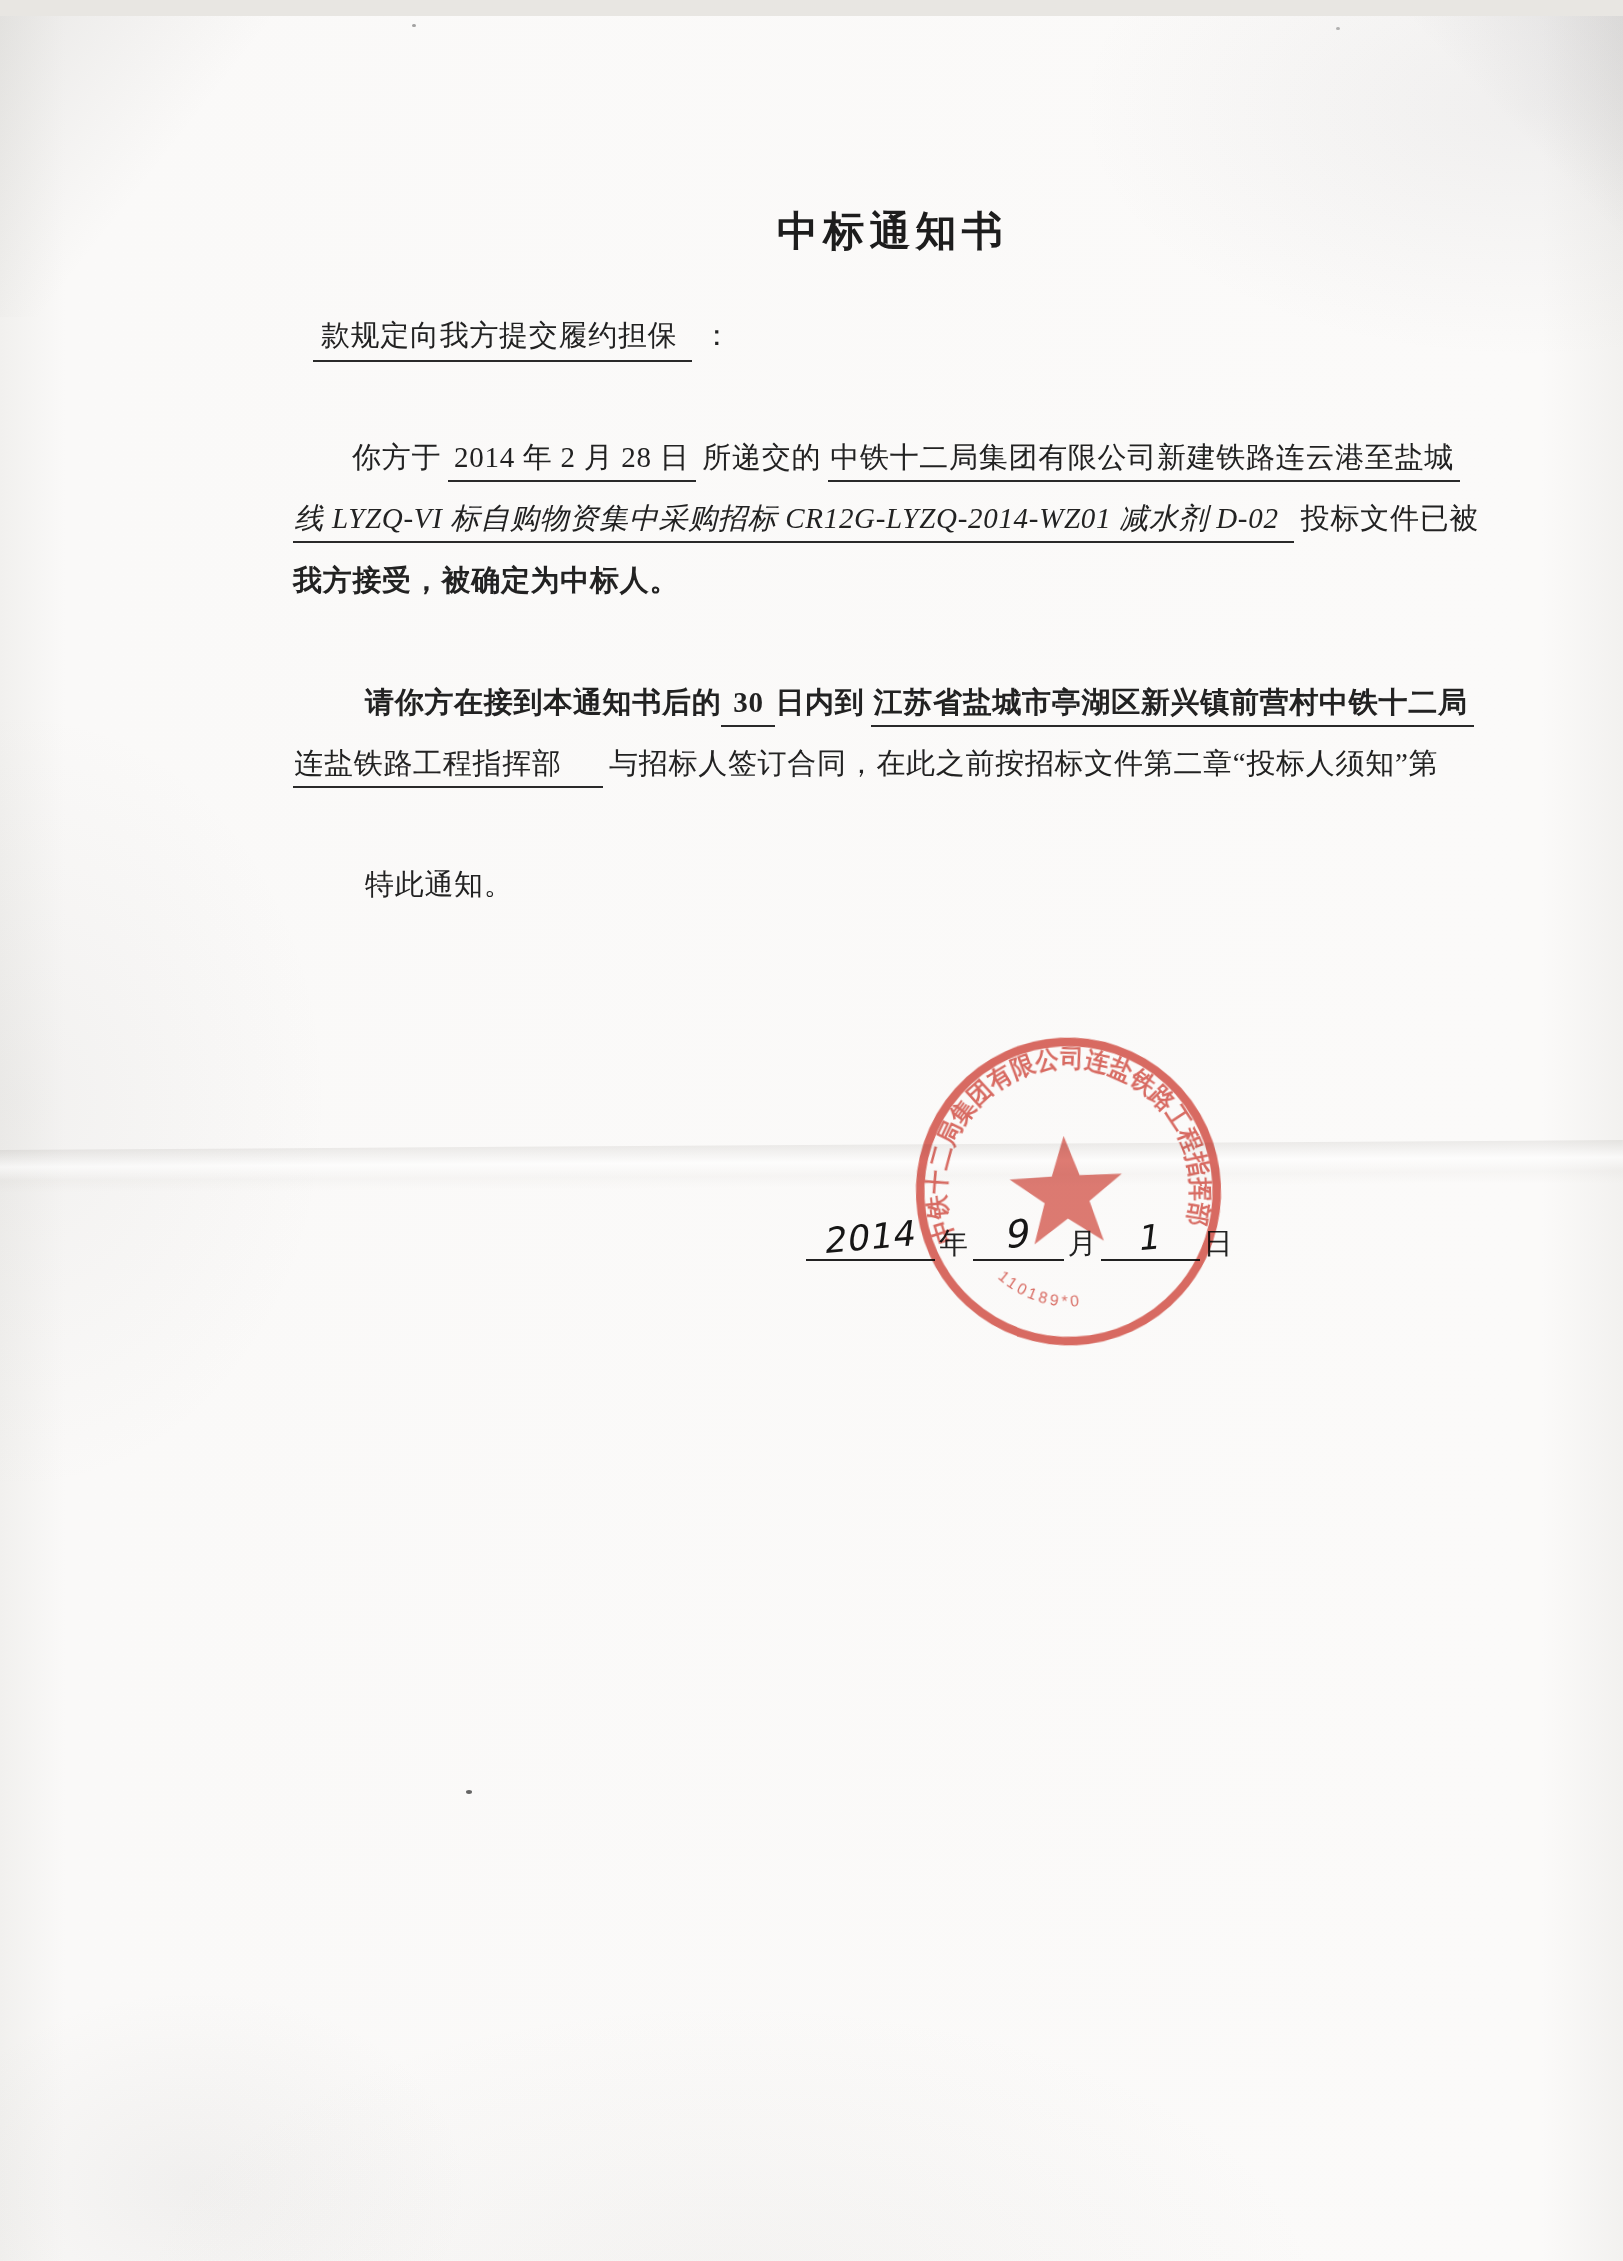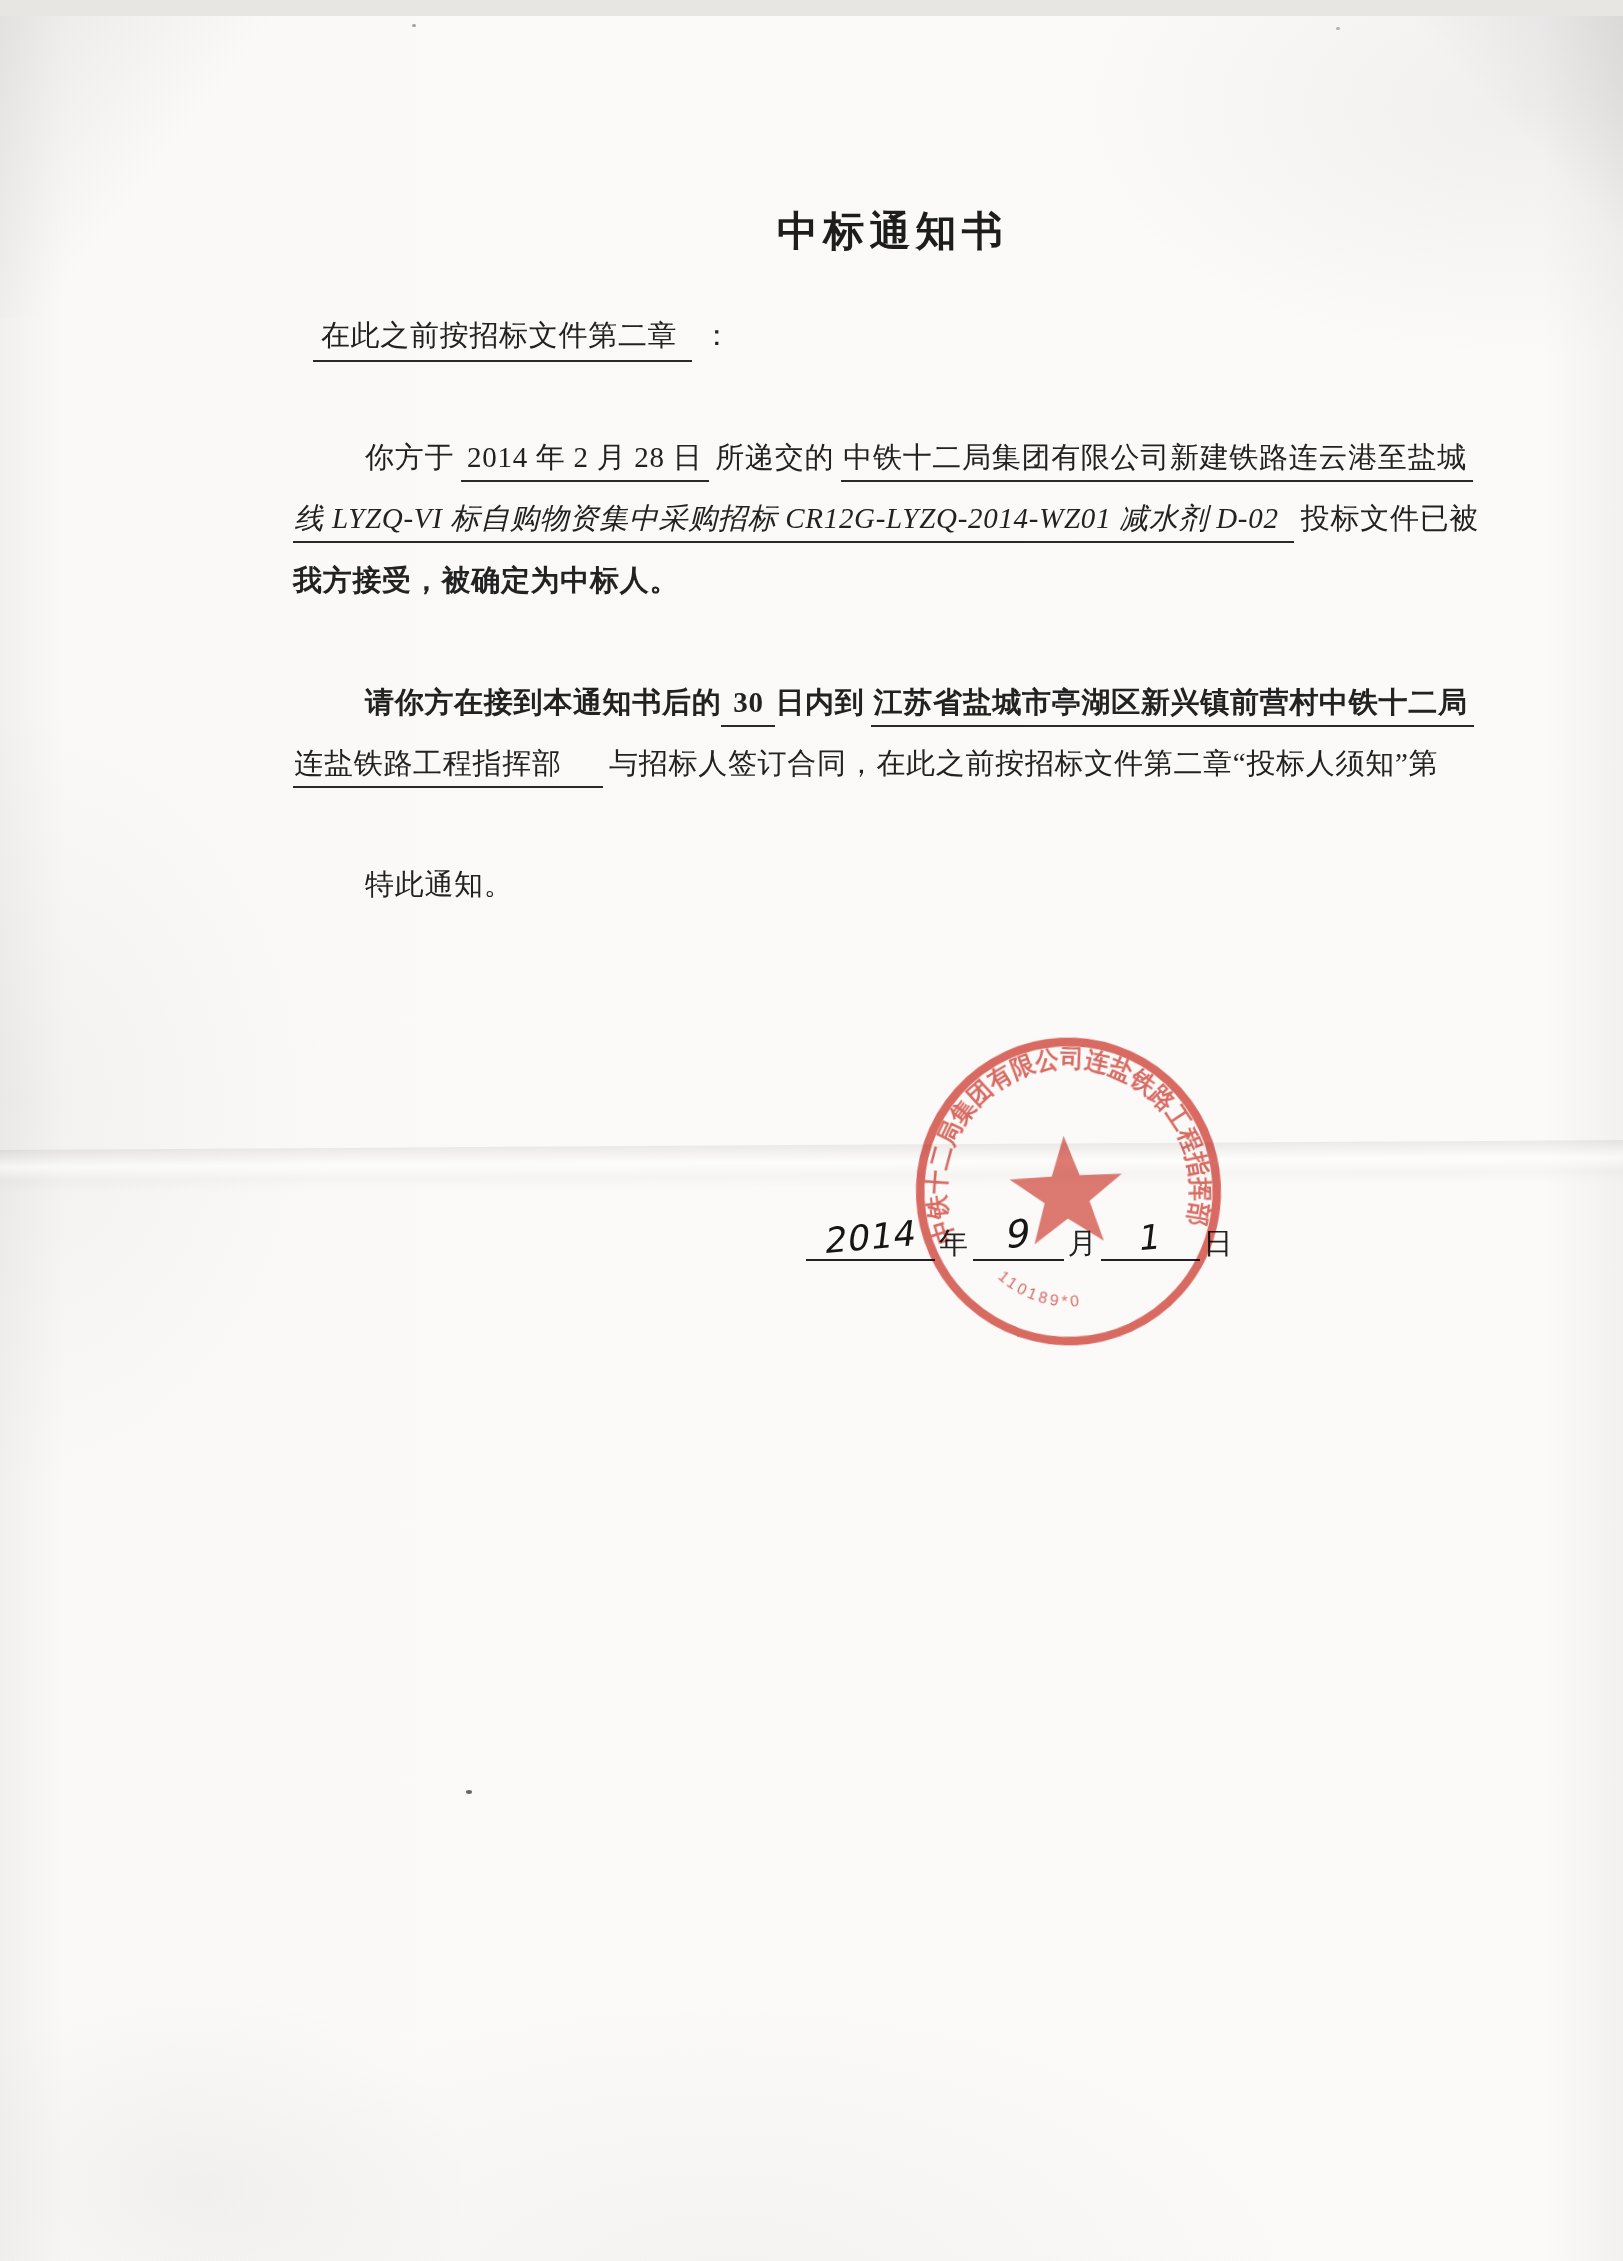--- a/index.html
+++ b/index.html
@@ -70,24 +70,24 @@
   <div class="artifact fold-topleft"></div>
   <div class="artifact fold-topright"></div>
   <div class="artifact crease"></div>
   <div class="artifact speck" style="left:466px;top:1774px;width:5.9px;height:3.9px;"></div>
   <div class="artifact speck" style="left:412px;top:7.9px;width:3.9px;height:3.3px;opacity:.5;"></div>
   <div class="artifact speck" style="left:1336px;top:10.5px;width:3.9px;height:3.3px;opacity:.4;"></div>
 
   <h1 class="title">中标通知书</h1>
 
   <div class="line company-line">
-    <span class="u">在此之前按招标文件第二章</span><span class="colon">：</span>
+    <span class="u">款规定向我方提交履约担保</span><span class="colon">：</span>
   </div>
 
-  <div class="line" style="left:365px;top:424px;">
+  <div class="line" style="left:352px;top:424px;">
     <span class="gap-r">你方于</span><span class="u">2014 年 2 月 28 日</span><span class="gap-l gap-r">所递交的</span><span class="u tight">中铁十二局集团有限公司新建铁路连云港至盐城</span>
   </div>
 
   <div class="line" style="left:293px;top:485px;">
     <span class="u" style="padding-right:15.7px;padding-left:1.3px;font-style:italic;">线 LYZQ-VI 标自购物资集中采购招标 CR12G-LYZQ-2014-WZ01 减水剂 D-02</span><span class="gap-l">投标文件已被</span>
   </div>
 
   <div class="line" style="left:293px;top:547px;font-weight:bold;">
     <span>我方接受，被确定为中标人。</span>
   </div>

